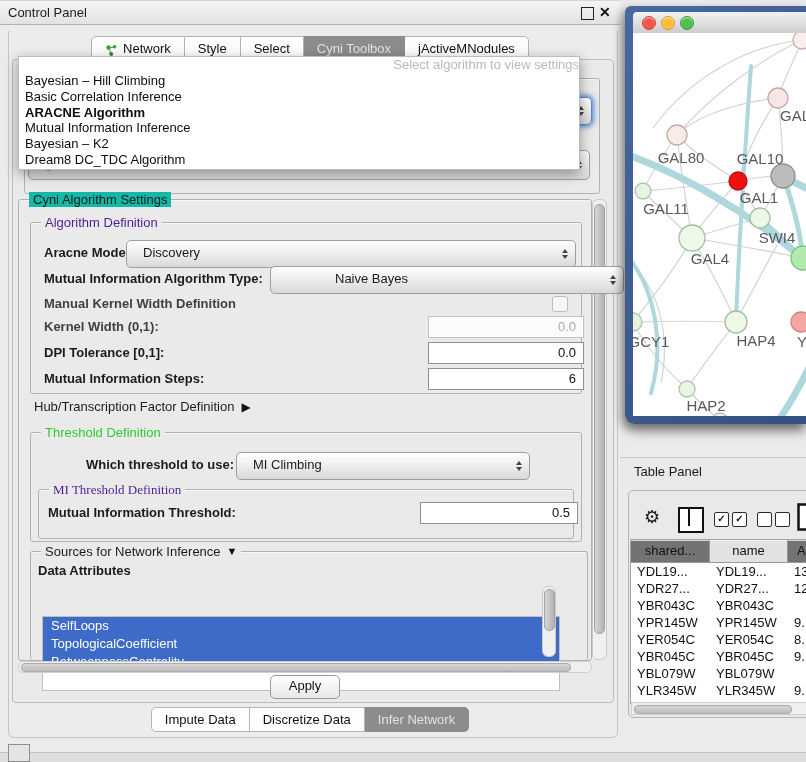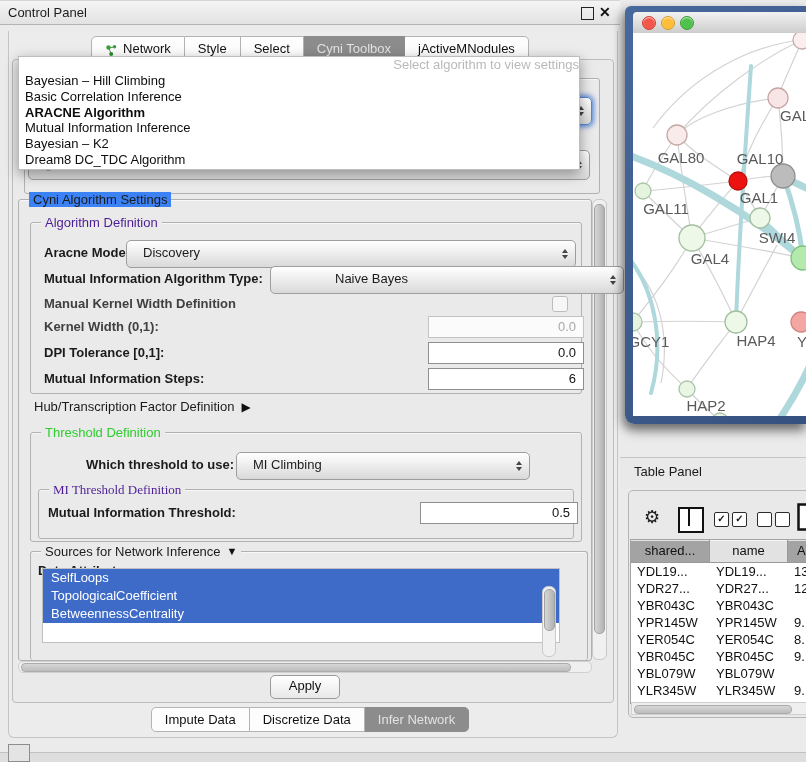--- a/index.html
+++ b/index.html
@@ -90,21 +90,21 @@
 
   
   #tp-strip{left:620px;top:457px;width:186px;height:30px;border-top:1px solid #c6c6c6;background:#e9e9e9;}
   #tp-title{left:634px;top:457px;height:30px;line-height:30px;}
   #tp-box{left:628px;top:490px;width:178px;height:226px;background:#e9e9e9;border:1px solid #b6b6b6;border-radius:5px 0 0 5px;}
   .micb{position:absolute;width:13px;height:13px;border:1.5px solid #2c2c2c;border-radius:2px;background:#fff;
     font-size:10px;font-weight:bold;line-height:11px;text-align:center;color:#111;}
   #tbl{left:630px;top:539px;width:176px;height:163px;background:#fff;border:1px solid #a3a3a3;overflow:hidden;}
   .hcell{position:absolute;top:0;height:22px;line-height:22px;text-align:center;font-size:13px;color:#111;
     border-right:1px solid #9a9a9a;border-bottom:1px solid #9a9a9a;box-shadow:inset 0 1px 0 rgba(255,255,255,.7);overflow:hidden;}
-  .hblue{background:#a3a3a3;}
+  .hblue{background:#737373;}
   .hgray{background:#e2e2e2;}
   .trow{position:absolute;left:0;width:240px;height:17px;line-height:17px;font-size:13px;color:#111;white-space:nowrap;}
   .tcell{position:absolute;top:0;height:17px;overflow:hidden;padding-left:6px;}
 
   
   #bottom-band{left:0;top:752px;width:806px;height:10px;background:#dedede;border-top:1px solid #c2c2c2;}
   #mini-square{left:8px;top:744px;width:20px;height:16px;border:1px solid #8e8e8e;background:#e4e4e4;z-index:5;}
 </style>
 </head>
 <body>
@@ -168,21 +168,21 @@
     <div class="prompt">Select algorithm to view settings</div>
     <div class="item">Bayesian – Hill Climbing</div>
     <div class="item">Basic Correlation Inference</div>
     <div class="item sel">ARACNE Algorithm</div>
     <div class="item">Mutual Information Inference</div>
     <div class="item">Bayesian – K2</div>
     <div class="item">Dream8 DC_TDC Algorithm</div>
   </div>
 
   <div class="abs gbox" style="left:18px;top:199px;width:572px;height:460px;">
-    <span class="gtitle" style="background:#3b82f6;">Cyni Algorithm Settings</span>
+    <span class="gtitle" style="background:#14b8a6;">Cyni Algorithm Settings</span>
   </div>
   <div class="abs vtrack" style="left:592px;top:199px;width:13px;height:459px;">
     <div class="vthumb" style="top:4px;height:428px;"></div>
   </div>
 
   <div class="abs gbox" style="left:30px;top:222px;width:550px;height:170px;">
     <span class="gtitle blue">Algorithm Definition</span>
   </div>
   <div class="abs flabel" style="left:44px;top:240px;line-height:26px;">Aracne Mode:</div>
   <div class="abs combo" style="left:126px;top:240px;width:448px;height:26px;">
@@ -231,21 +231,21 @@
   <div class="abs flabel" style="left:48px;top:502px;line-height:22px;">Mutual Information Threshold:</div>
   <div class="abs field" style="left:420px;top:502px;width:142px;">0.5</div>
 
   <div class="abs gbox" style="left:30px;top:551px;width:556px;height:108px;border-bottom:none;">
     <span class="gtitle" style="display:flex;align-items:center;gap:6px;">
       <span>Sources for Network Inference</span>
       <span style="font-size:11px;color:#111;">▼</span>
     </span>
   </div>
   <div class="abs flabel" style="left:38px;top:563px;">Data Attributes</div>
-  <div class="abs" id="attr-list" style="left:42px;top:568px;width:516px;height:73px;">
+  <div class="abs" id="attr-list" style="left:42px;top:616px;width:516px;height:73px;">
     <div class="li">SelfLoops</div>
     <div class="li">TopologicalCoefficient</div>
     <div class="li">BetweennessCentrality</div>
   </div>
   <div class="abs vtrack" style="left:542px;top:586px;width:12px;height:69px;">
     <div class="vthumb" style="top:2px;height:40px;"></div>
   </div>
 
   <div class="abs htrack" style="left:18px;top:661px;width:572px;height:10px;">
     <div class="hthumb" style="left:2px;width:548px;"></div>

